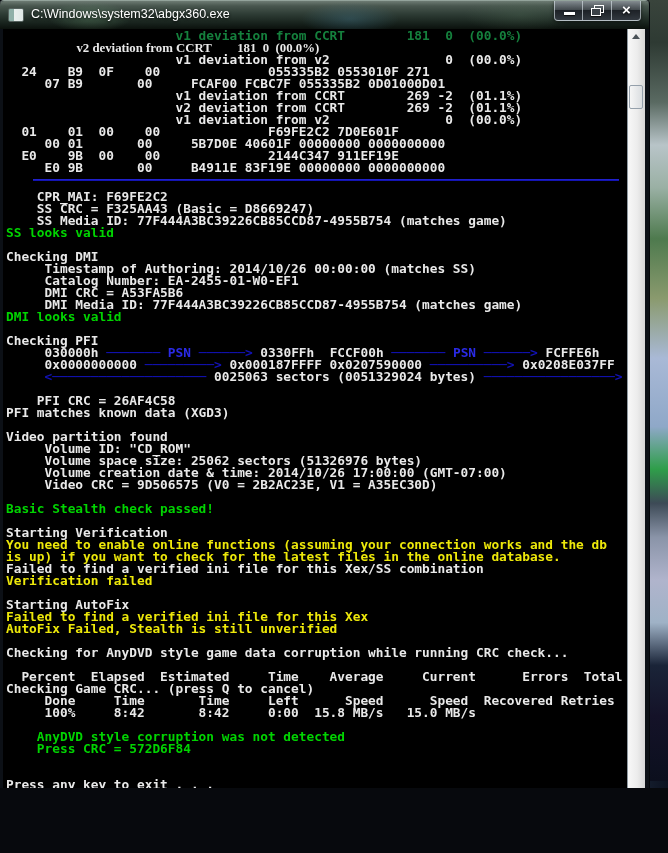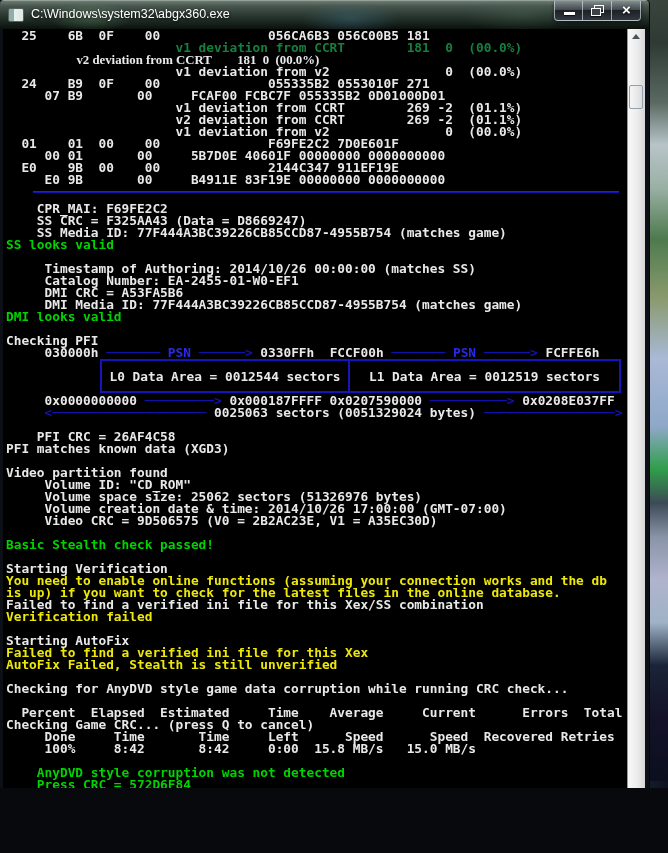--- a/index.html
+++ b/index.html
@@ -109,53 +109,47 @@
               <span class="r-front"></span>
           </span>
         </div>
         <div class="cap-btn" id="close-btn" title="close">
           <span class="close-glyph">×</span>
         </div>
       </div>
     </div>
 
     <div id="console">
-        <div class="cline"><span style="color: rgb(233, 233, 233);">  25    6B  0F    00              056CA6B3 056C00B5 181</span></div>
         <div class="cline"><span style="color: #15803d; text-align: center;">                      v1 deviation from CCRT        181  0  (00.0%)</span></div>
         <div class="cline"><span style="color: rgb(233, 233, 233); font-family: Liberation Serif, serif;">                      v2 deviation from CCRT        181  0  (00.0%)</span></div>
         <div class="cline"><span style="color: rgb(233, 233, 233);">                      v1 deviation from v2               0  (00.0%)</span></div>
         <div class="cline"><span style="color: rgb(233, 233, 233);">  24    B9  0F    00              055335B2 0553010F 271</span></div>
         <div class="cline"><span style="color: rgb(233, 233, 233);">     07 B9       00     FCAF00 FCBC7F 055335B2 0D01000D01</span></div>
         <div class="cline"><span style="color: rgb(233, 233, 233);">                      v1 deviation from CCRT        269 -2  (01.1%)</span></div>
         <div class="cline"><span style="color: rgb(233, 233, 233);">                      v2 deviation from CCRT        269 -2  (01.1%)</span></div>
         <div class="cline"><span style="color: rgb(233, 233, 233);">                      v1 deviation from v2               0  (00.0%)</span></div>
         <div class="cline"><span style="color: rgb(233, 233, 233);">  01    01  00    00              F69FE2C2 7D0E601F</span></div>
         <div class="cline"><span style="color: rgb(233, 233, 233);">     00 01       00     5B7D0E 40601F 00000000 0000000000</span></div>
         <div class="cline"><span style="color: rgb(233, 233, 233);">  E0    9B  00    00              2144C347 911EF19E</span></div>
         <div class="cline"><span style="color: rgb(233, 233, 233);">     E0 9B       00     B4911E 83F19E 00000000 0000000000</span></div>
         <div class="cline"><div class="hrbar" style="background: linear-gradient(rgb(40, 40, 216), rgb(13, 13, 166));"></div></div>
         <div class="cline"><span style="color: rgb(233, 233, 233);">    CPR_MAI: F69FE2C2</span></div>
-        <div class="cline"><span style="color: rgb(233, 233, 233);">    SS CRC = F325AA43 (Data = D8669247)</span></div>
+        <div class="cline"><span style="color: rgb(233, 233, 233);">    SS CRC = F325AA43 (Basic = D8669247)</span></div>
         <div class="cline"><span style="color: rgb(233, 233, 233);">    SS Media ID: 77F444A3BC39226CB85CCD87-4955B754 (matches game)</span></div>
         <div class="cline"><span style="color: rgb(0, 212, 0);">SS looks valid</span></div>
         <div class="cline">&nbsp;</div>
+        <div class="cline"><span style="color: rgb(233, 233, 233);">Checking DMI</span></div>
         <div class="cline"><span style="color: rgb(233, 233, 233);">     Timestamp of Authoring: 2014/10/26 00:00:00 (matches SS)</span></div>
         <div class="cline"><span style="color: rgb(233, 233, 233);">     Catalog Number: EA-2455-01-W0-EF1</span></div>
         <div class="cline"><span style="color: rgb(233, 233, 233);">     DMI CRC = A53FA5B6</span></div>
         <div class="cline"><span style="color: rgb(233, 233, 233);">     DMI Media ID: 77F444A3BC39226CB85CCD87-4955B754 (matches game)</span></div>
         <div class="cline"><span style="color: rgb(0, 212, 0);">DMI looks valid</span></div>
         <div class="cline">&nbsp;</div>
         <div class="cline"><span style="color: rgb(233, 233, 233);">Checking PFI</span></div>
         <div class="cline"><span style="color: rgb(233, 233, 233);">     030000h </span><span style="color: rgb(18, 18, 182);">───────</span><span style="color: rgb(233, 233, 233);"> </span><span style="color: rgb(42, 42, 230);">PSN</span><span style="color: rgb(233, 233, 233);"> </span><span style="color: rgb(18, 18, 182);">──────&gt;</span><span style="color: rgb(233, 233, 233);"> 0330FFh  FCCF00h </span><span style="color: rgb(18, 18, 182);">───────</span><span style="color: rgb(233, 233, 233);"> </span><span style="color: rgb(42, 42, 230);">PSN</span><span style="color: rgb(233, 233, 233);"> </span><span style="color: rgb(18, 18, 182);">──────&gt;</span><span style="color: rgb(233, 233, 233);"> FCFFE6h</span></div>
-        <div class="cboxslot">
-          <div class="pfibox" style="border-color: rgb(21, 21, 187);">
-            <div class="pficell left" style="border-color: rgb(21, 21, 187);">L0 Data Area = 0012544 sectors</div>
-            <div class="pficell">L1 Data Area = 0012519 sectors</div>
-          </div>
-        </div>
         <div class="cline"><span style="color: rgb(233, 233, 233);">     0x0000000000 </span><span style="color: rgb(18, 18, 182);">─────────&gt;</span><span style="color: rgb(233, 233, 233);"> 0x000187FFFF 0x0207590000 </span><span style="color: rgb(18, 18, 182);">──────────&gt;</span><span style="color: rgb(233, 233, 233);"> 0x0208E037FF</span></div>
         <div class="cline"><span style="color: rgb(18, 18, 182);">     &lt;────────────────────</span><span style="color: rgb(233, 233, 233);"> 0025063 sectors (0051329024 bytes) </span><span style="color: rgb(18, 18, 182);">─────────────────&gt;</span></div>
         <div class="cline">&nbsp;</div>
         <div class="cline"><span style="color: rgb(233, 233, 233);">    PFI CRC = 26AF4C58</span></div>
         <div class="cline"><span style="color: rgb(233, 233, 233);">PFI matches known data (XGD3)</span></div>
         <div class="cline">&nbsp;</div>
         <div class="cline"><span style="color: rgb(233, 233, 233);">Video partition found</span></div>
         <div class="cline"><span style="color: rgb(233, 233, 233);">     Volume ID: "CD_ROM"</span></div>
         <div class="cline"><span style="color: rgb(233, 233, 233);">     Volume space size: 25062 sectors (51326976 bytes)</span></div>
         <div class="cline"><span style="color: rgb(233, 233, 233);">     Volume creation date &amp; time: 2014/10/26 17:00:00 (GMT-07:00)</span></div>

